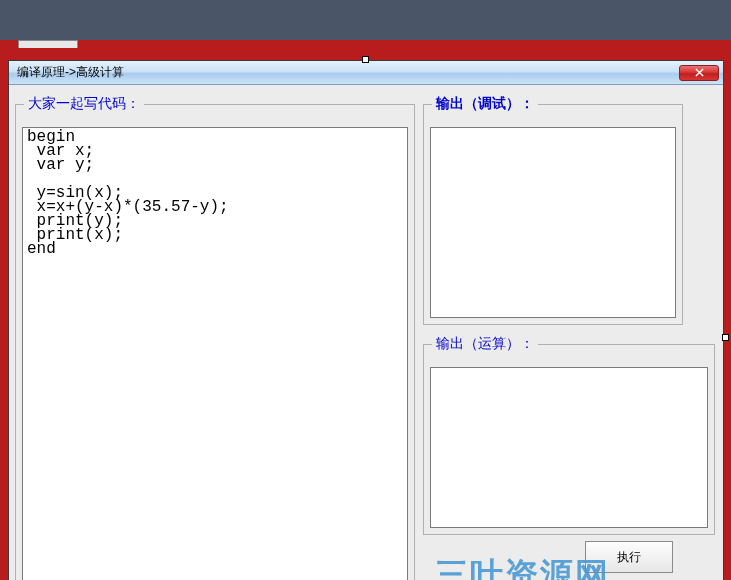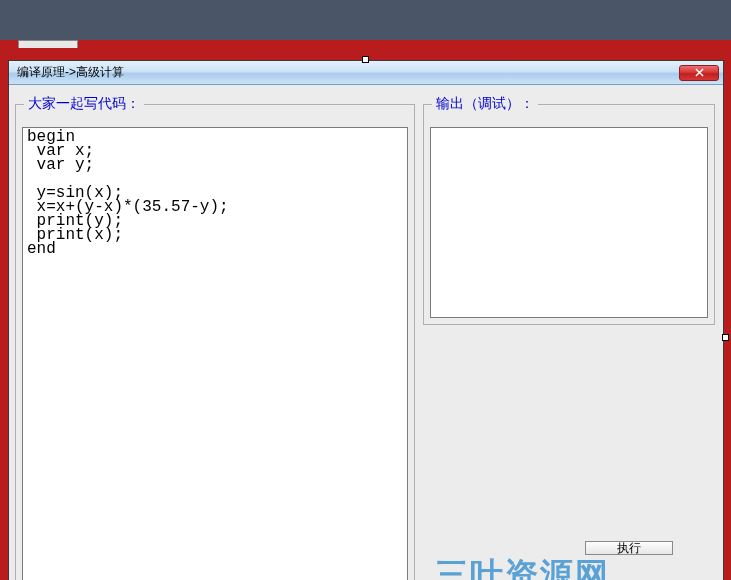--- a/index.html
+++ b/index.html
@@ -72,40 +72,40 @@
     margin: 0; padding: 0;
   }
   fieldset.gb > legend {
     color: #0000cc;
     font-size: 14px;
     padding: 0 4px;
     margin-left: 8px;
     background: #ececec;
   }
   .code-group { top: 10px; left: 6px; width: 400px; height: 500px; }
-  .debug-group { top: 10px; left: 414px; width: 292px; height: 230px; }
+  .debug-group { top: 10px; left: 414px; width: 260px; height: 230px; font-weight: bold; }
   .run-group   { top: 250px; left: 414px; width: 292px; height: 200px; }
 
   .textbox {
     position: absolute;
     top: 14px; left: 6px; right: 6px; bottom: 6px;
     background: #fff;
     border: 1px solid #7a7a7a;
     padding: 2px 4px;
     font-family: SimSun, "Courier New", monospace;
     font-size: 16px;
     white-space: pre;
     line-height: 14px;
     overflow: hidden;
     color: #000;
   }
   .exec-btn {
     position: absolute;
     top: 456px; left: 576px;
-    width: 88px; height: 14px;
+    width: 88px; height: 32px;
     background: linear-gradient(to bottom, #fdfdfd, #e7e7e7);
     border: 1px solid #8a8a8a;
     font-size: 12px;
     display: flex; align-items: center; justify-content: center;
     cursor: pointer;
   }
   .watermark {
     position: absolute;
     left: 426px; top: 468px;
     font-size: 33px;
@@ -158,20 +158,24 @@
  print(y);
  print(x);
 end</div>
       </fieldset>
 
       <fieldset class="gb debug-group">
         <legend>输出（调试）：</legend>
         <div class="textbox"></div>
       </fieldset>
 
+      <fieldset class="gb run-group">
+        <legend>输出（运算）：</legend>
+        <div class="textbox"></div>
+      </fieldset>
 
       <div class="exec-btn">
         <span>执行</span>
       </div>
 
       <div class="watermark">三叶资源网</div>
     </div>
   </div>
 
   <div class="handle oh1"></div>

